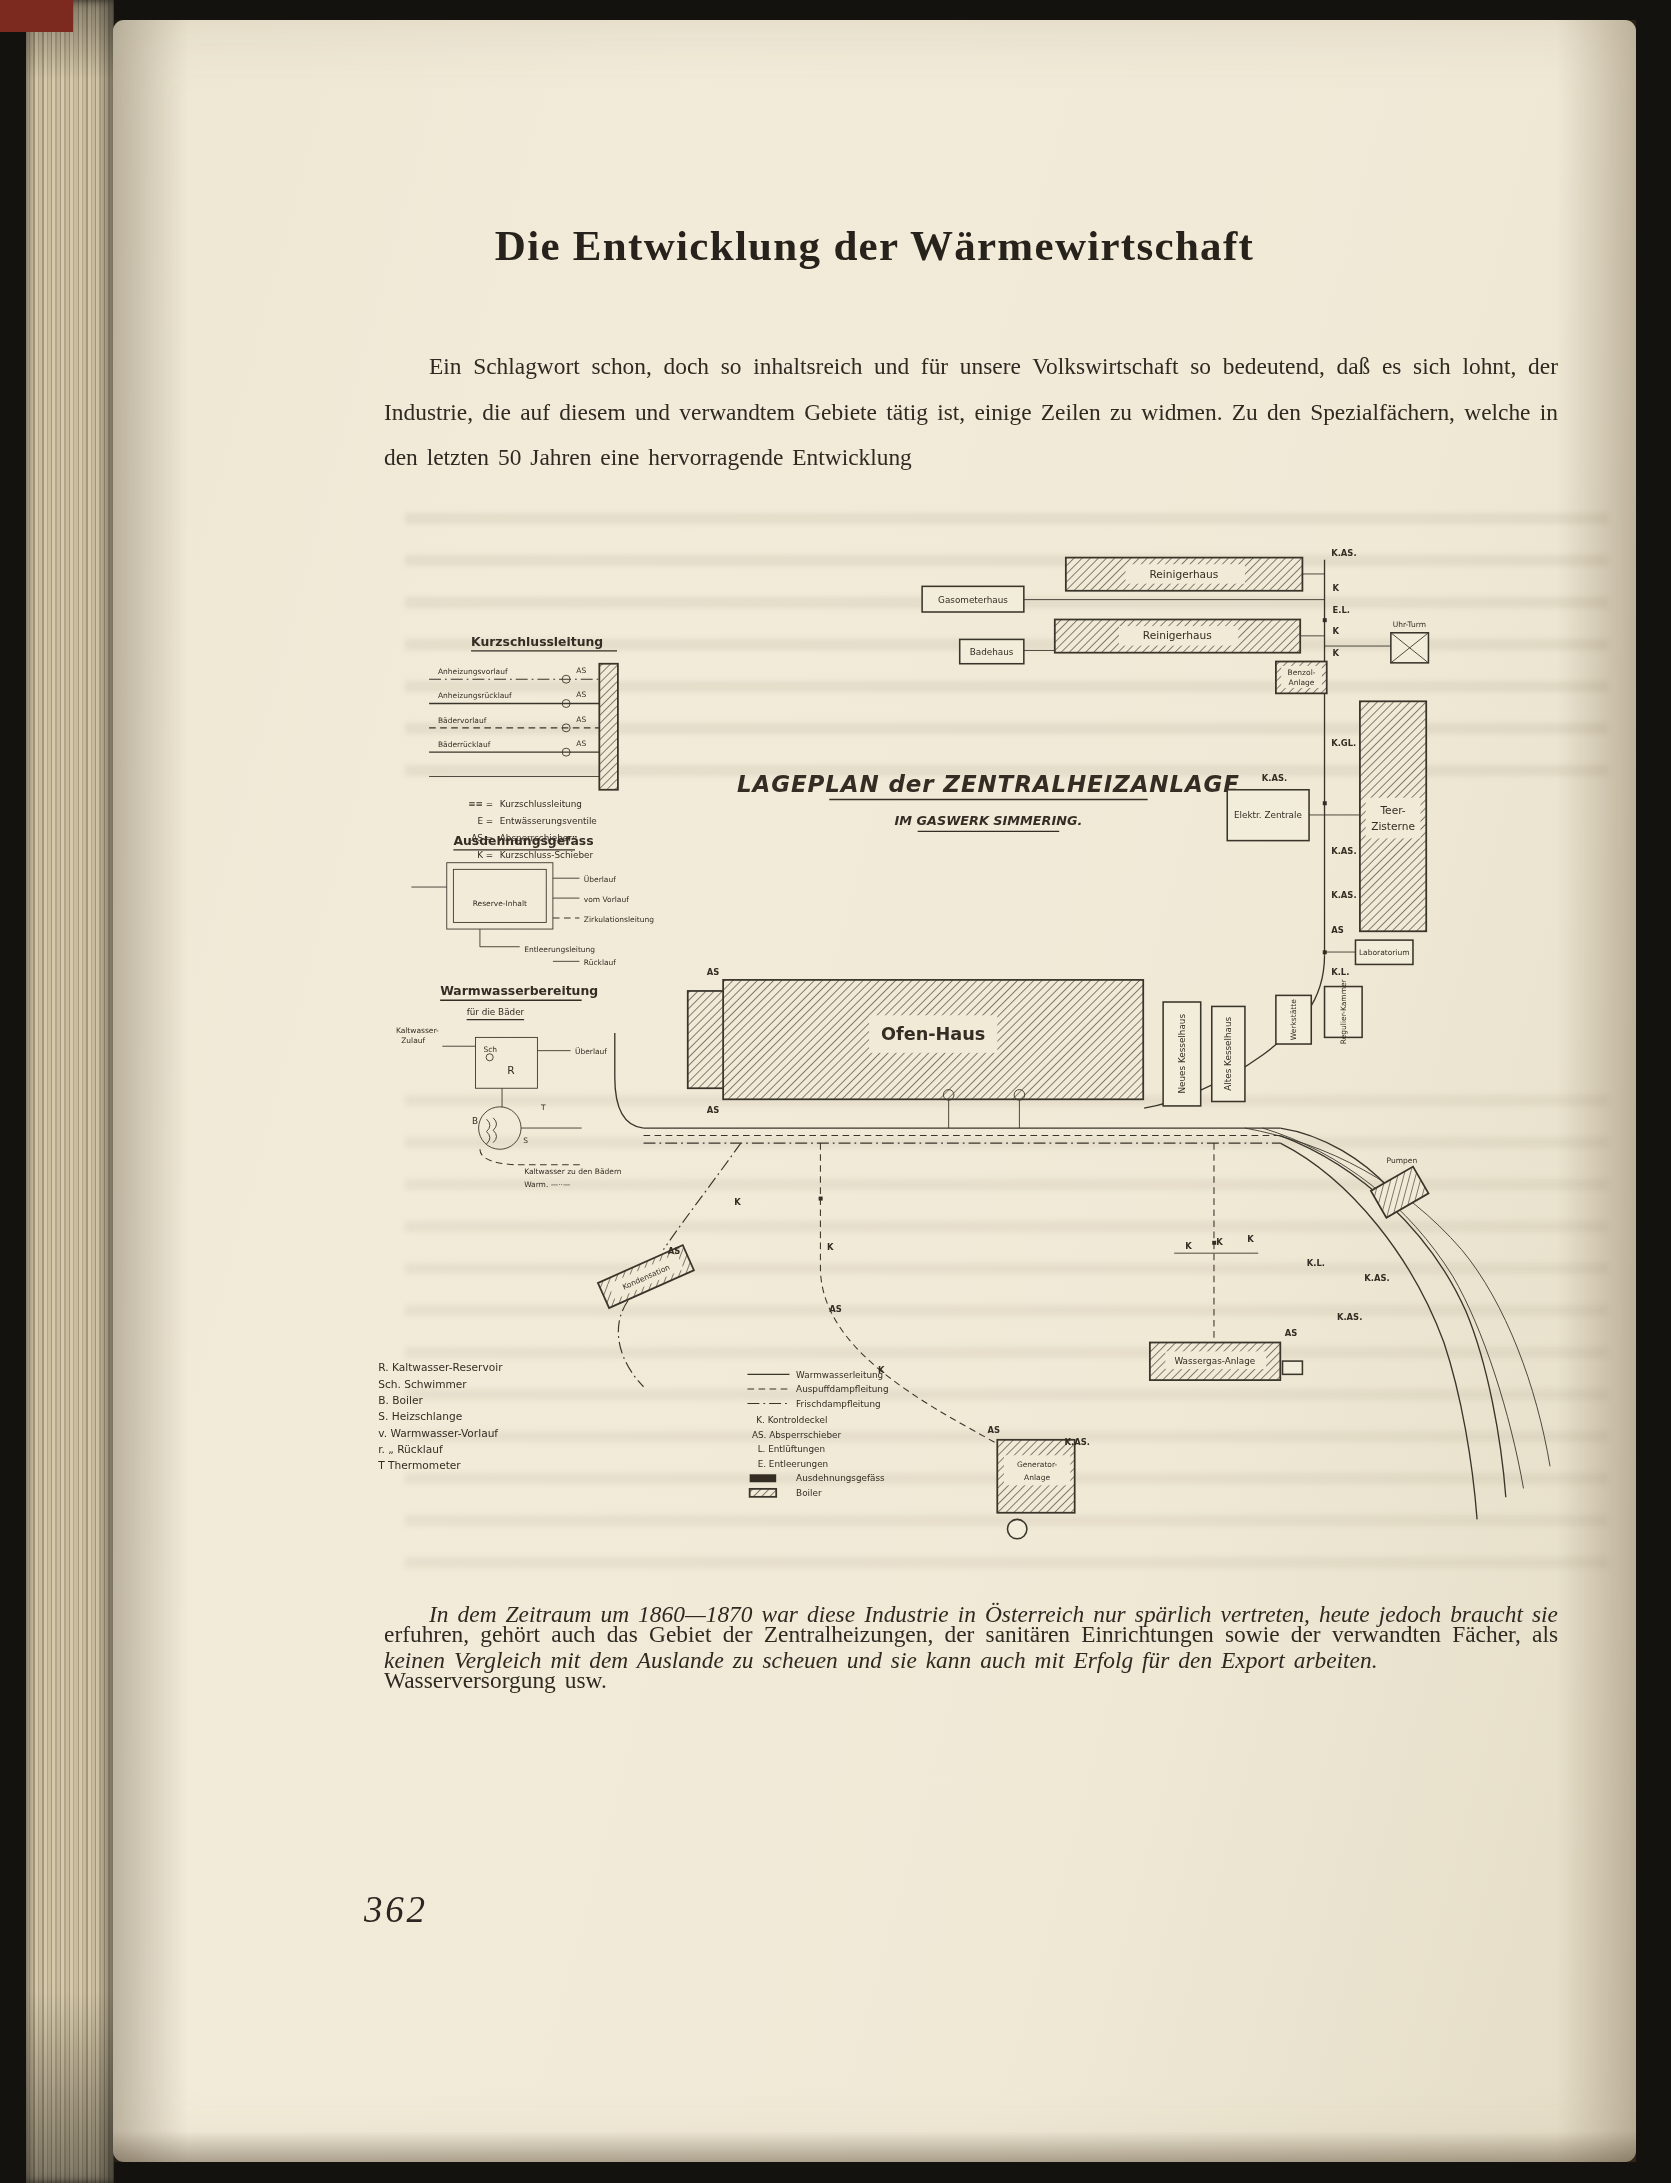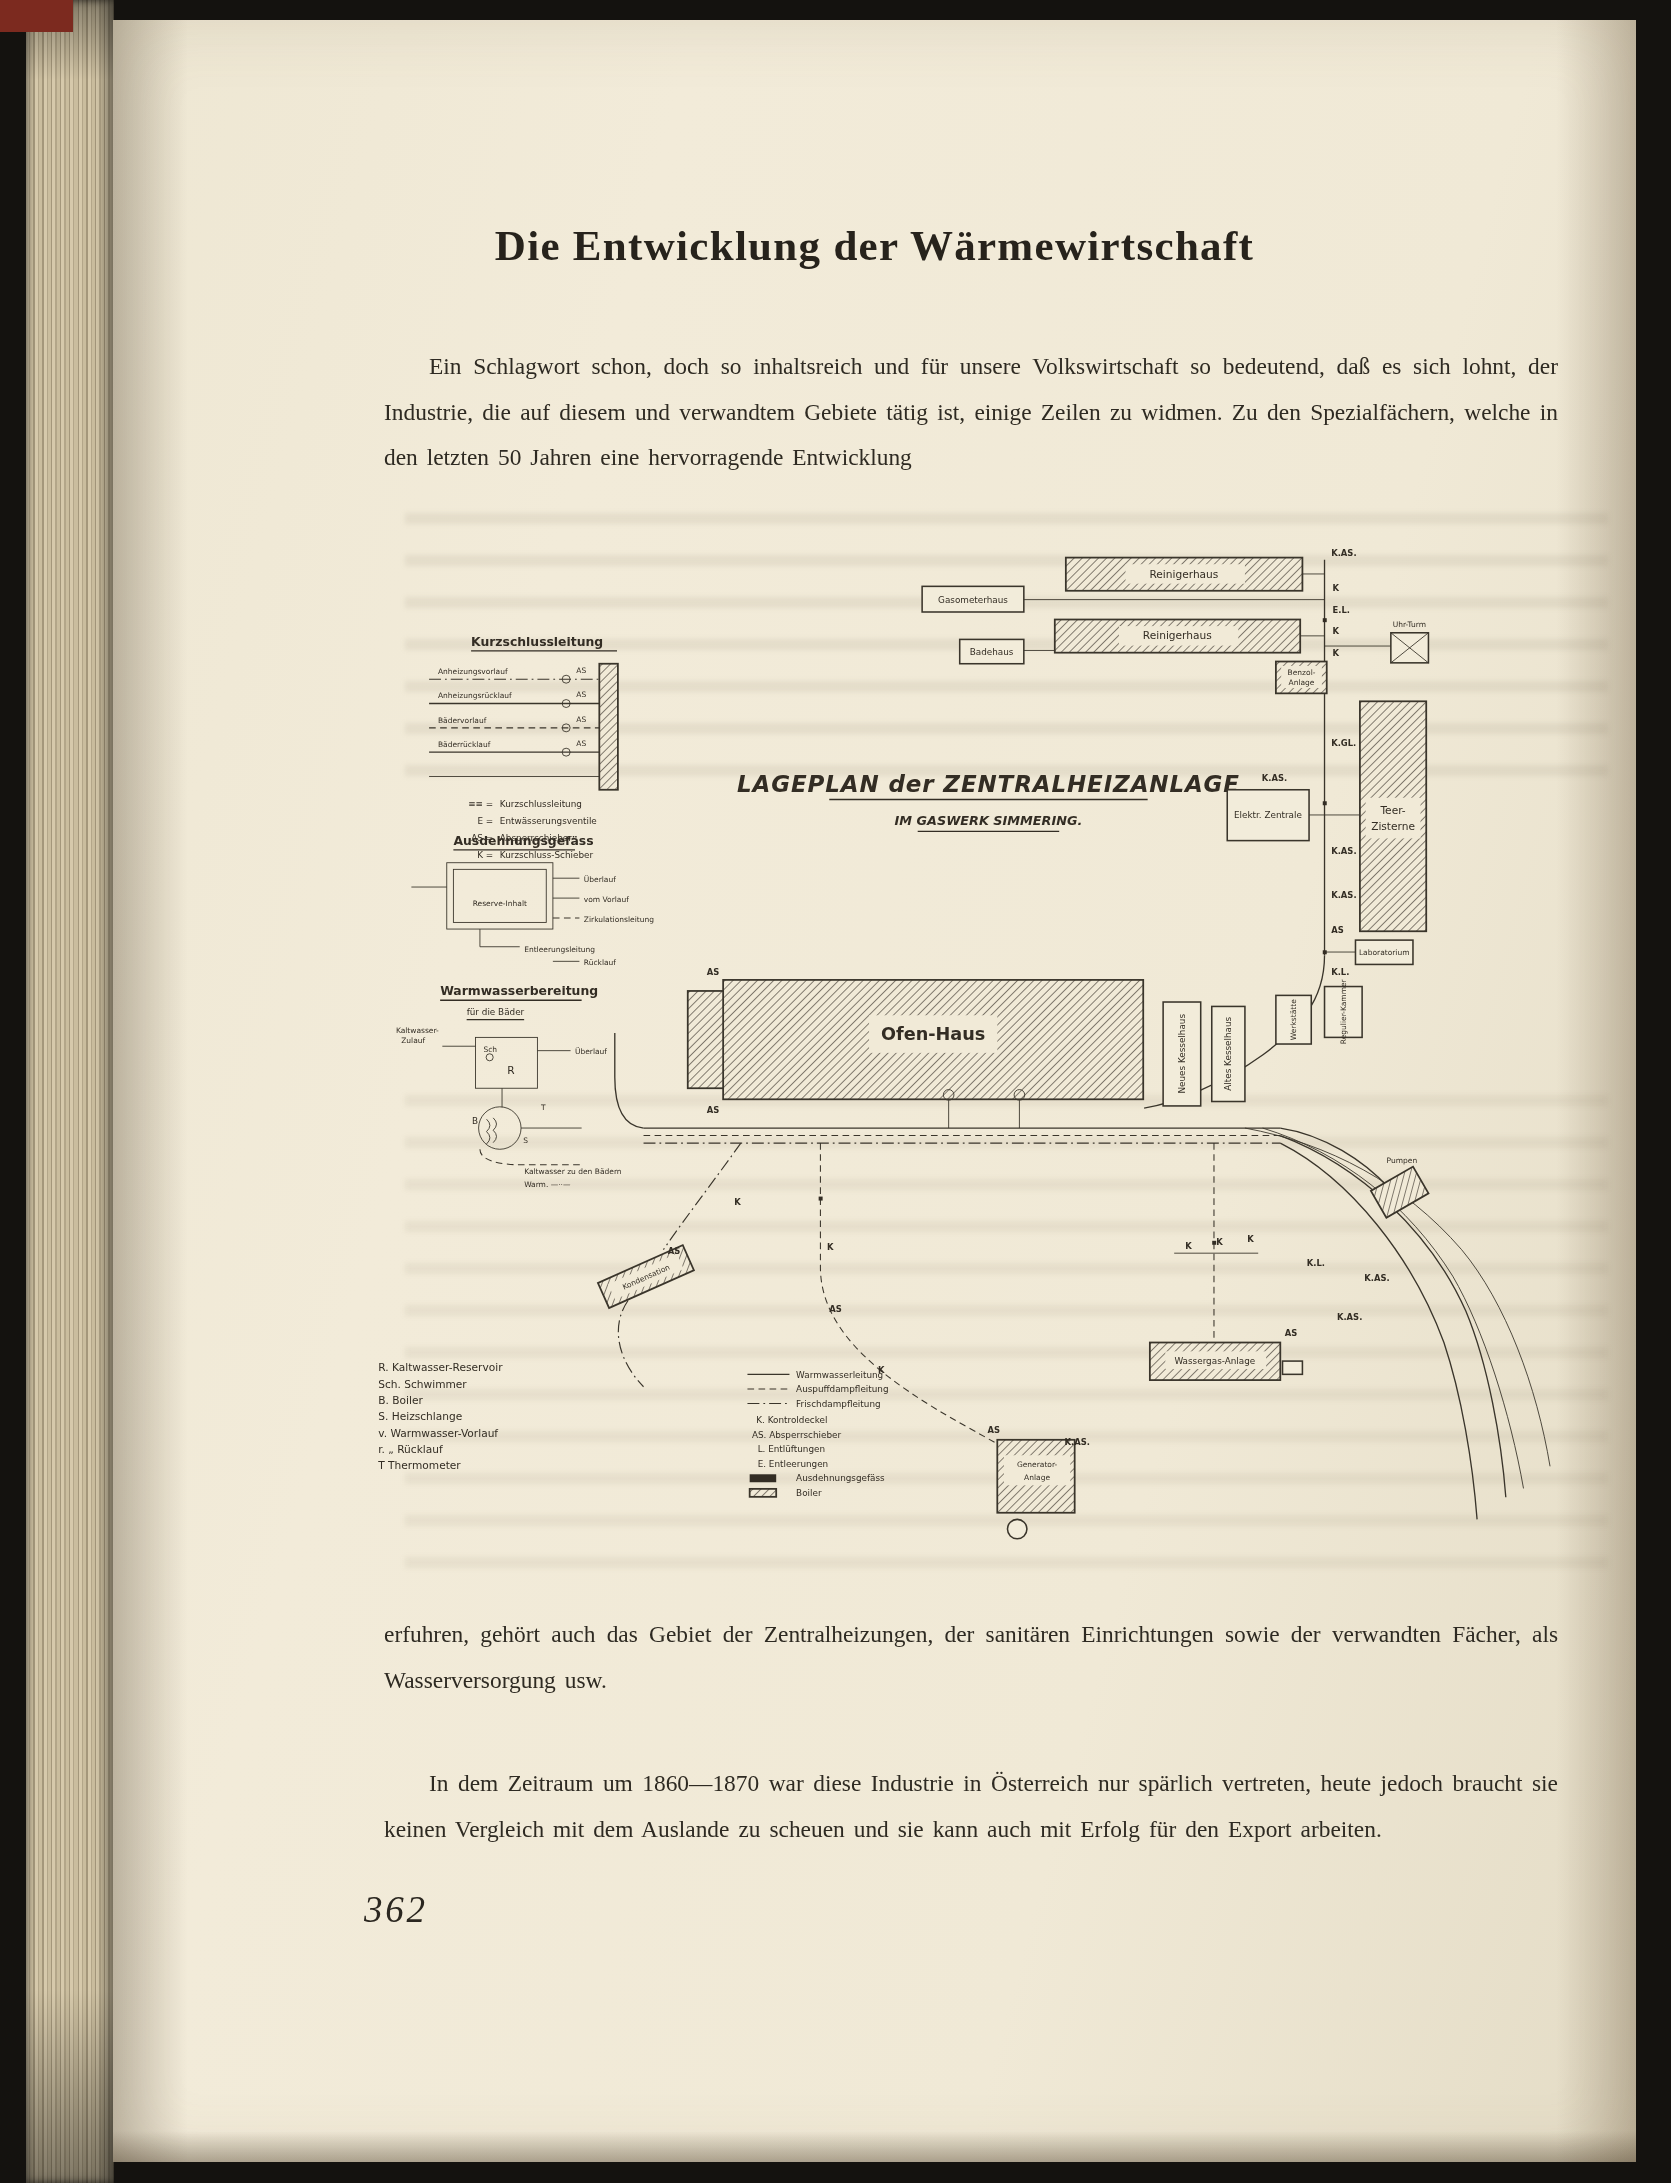--- a/index.html
+++ b/index.html
@@ -6,34 +6,34 @@
   .stage{position:relative;width:1672px;height:2183px;overflow:hidden;background:#14120f;
          font-family:"Liberation Serif","DejaVu Serif",serif;}
   .spine{position:absolute;left:0;top:0;width:73px;height:32px;background:#7c2a1f;}
   .edge-stack{position:absolute;left:26px;top:0;width:88px;height:2183px;
       background:repeating-linear-gradient(90deg,#d6c9ab 0 3.1px,#b3a689 3.1px 4.4px,#cabd9e 4.4px 7.5px,#a4977b 7.5px 8.8px);
       box-shadow:inset -8.8px 0 11.5px rgba(0,0,0,.4), inset 2.7px 0 6.2px rgba(0,0,0,.45);}
   .edge-shade{position:absolute;left:26px;top:0;width:88px;height:2183px;
       background:linear-gradient(180deg,rgba(0,0,0,.35),rgba(0,0,0,0) 80px,rgba(0,0,0,0) 1990px,rgba(0,0,0,.4));}
   .page{position:absolute;left:113px;top:20px;width:1523px;height:2142px;
       background:linear-gradient(105deg,#eee7d3 0%,#f2ebd9 28%,#f0e9d6 68%,#e4dcc6 100%);
-      box-shadow:inset 0 0 71px rgba(120,100,70,.16);}
+      box-shadow:inset 0 0 71px rgba(120,100,70,.16);border-radius:11px;}
   .gutter{position:absolute;left:0;top:0;width:75px;height:100%;
       background:linear-gradient(90deg,rgba(60,45,25,.25),rgba(60,45,25,0));}
   .right-shade{position:absolute;right:0;top:0;width:80px;height:100%;
       background:linear-gradient(270deg,rgba(95,75,48,.28),rgba(95,75,48,0));}
   .bottom-shade{position:absolute;left:0;bottom:0;width:100%;height:31px;
       background:linear-gradient(0deg,rgba(60,45,25,.35),rgba(60,45,25,0));}
   .title{position:absolute;left:0;top:201px;width:100%;text-align:center;
       font-size:43px;font-weight:bold;letter-spacing:1.3px;color:#27231c;}
   .para{position:absolute;left:244px;width:1174px;text-align:justify;font-size:23.4px;
       line-height:1.95;color:#2e2a22;word-spacing:3.1px;margin-left:27px;}
   #para-intro{top:324px;text-indent:45px;}
   #para-cont{top:1592px;}
-  #para-close{top:1741px;text-indent:45px;}
+  #para-close{top:1572px;text-indent:45px;font-style:italic;}
   .pagenum{position:absolute;left:251px;top:1868px;font-size:37px;font-style:italic;
       letter-spacing:2.7px;color:#2b2720;font-family:Liberation Serif, serif;}
   .bleed{position:absolute;pointer-events:none;filter:blur(2.7px);}
   .bleed-a{left:292px;top:493px;width:1203px;height:274px;
       background:repeating-linear-gradient(to bottom,rgba(122,110,86,.10) 0 10.6px,rgba(122,110,86,0) 10.6px 42px);}
   .bleed-b{left:292px;top:1075px;width:1203px;height:495px;
       background:repeating-linear-gradient(to bottom,rgba(122,110,86,.085) 0 10.6px,rgba(122,110,86,0) 10.6px 42px);}
   .diagram{position:absolute;left:221px;top:513px;}
   svg text{fill:#332d24;font-family:"DejaVu Sans",sans-serif;}
   .h1t{font-size:28px;font-weight:bold;}

